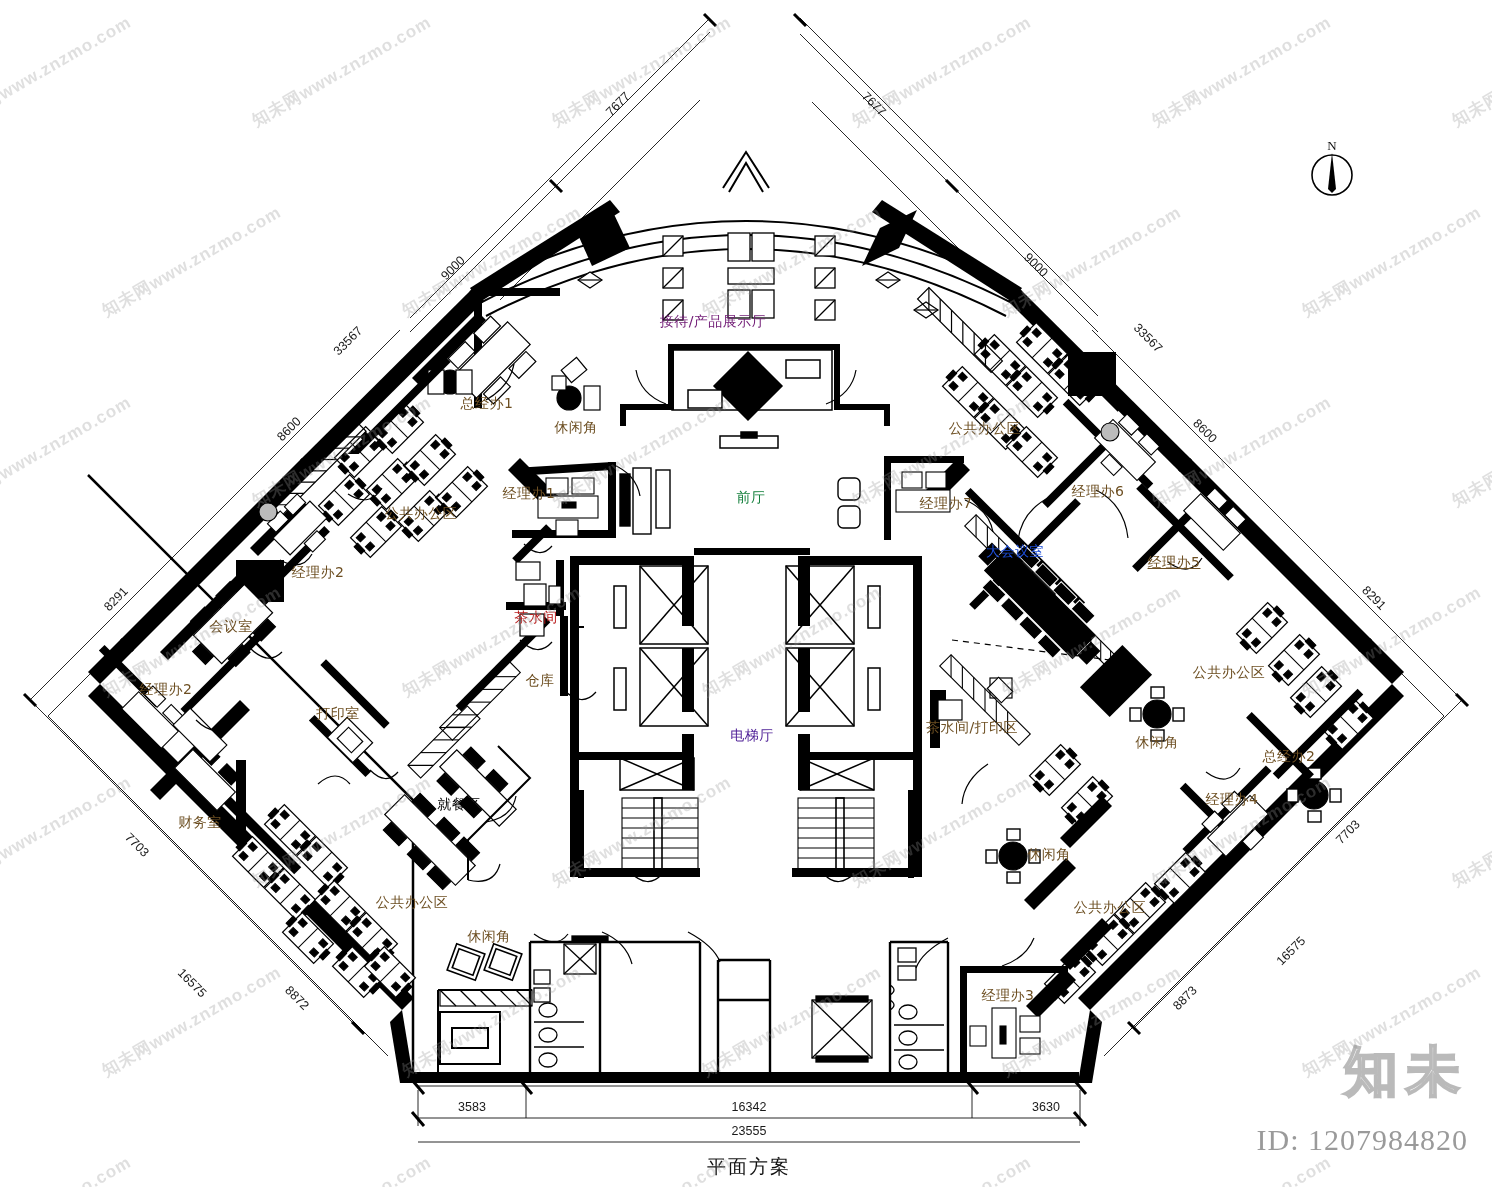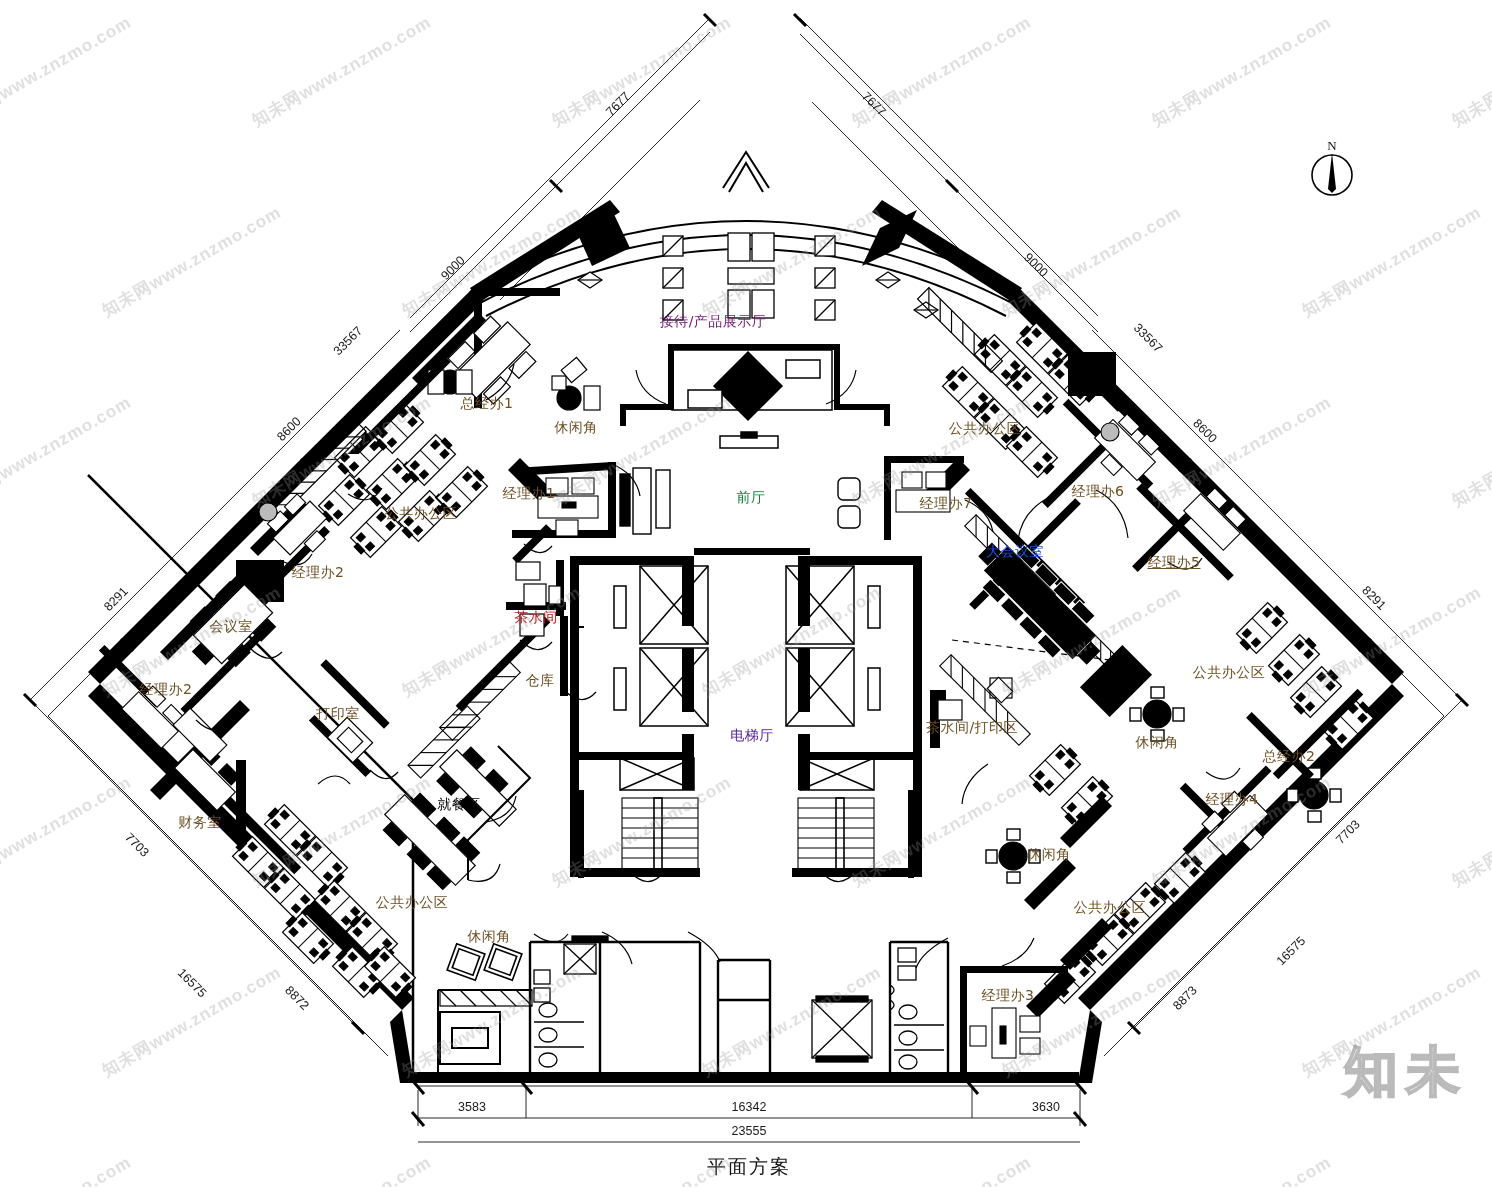--- a/index.html
+++ b/index.html
@@ -1018,14 +1018,15 @@
       <div class="wm" style="left: 990px; top: 1010px; transform: rotate(-30deg);">知未网www.znzmo.com</div>
       <div class="wm" style="left: 1290px; top: 1010px; transform: rotate(-30deg);">知未网www.znzmo.com</div>
       <div class="wm" style="left: -60px; top: 1200px; transform: rotate(-30deg);">知未网www.znzmo.com</div>
       <div class="wm" style="left: 240px; top: 1200px; transform: rotate(-30deg);">知未网www.znzmo.com</div>
       <div class="wm" style="left: 540px; top: 1200px; transform: rotate(-30deg);">知未网www.znzmo.com</div>
       <div class="wm" style="left: 840px; top: 1200px; transform: rotate(-30deg);">知未网www.znzmo.com</div>
       <div class="wm" style="left: 1140px; top: 1200px; transform: rotate(-30deg);">知未网www.znzmo.com</div>
       <div class="wm" style="left: 1440px; top: 1200px; transform: rotate(-30deg);">知未网www.znzmo.com</div>
     </div>
   <div class="wm-brand">知未</div>
+  <div class="wm-id">ID: 1207984820</div>
 
 </div>
 
 </body></html>

